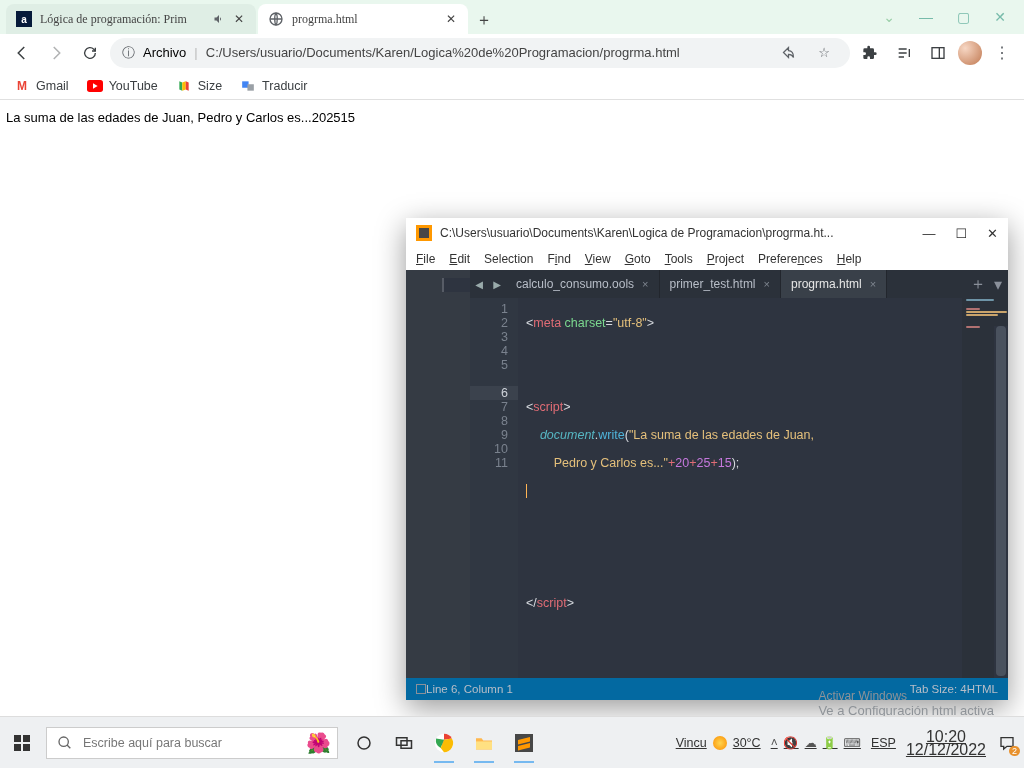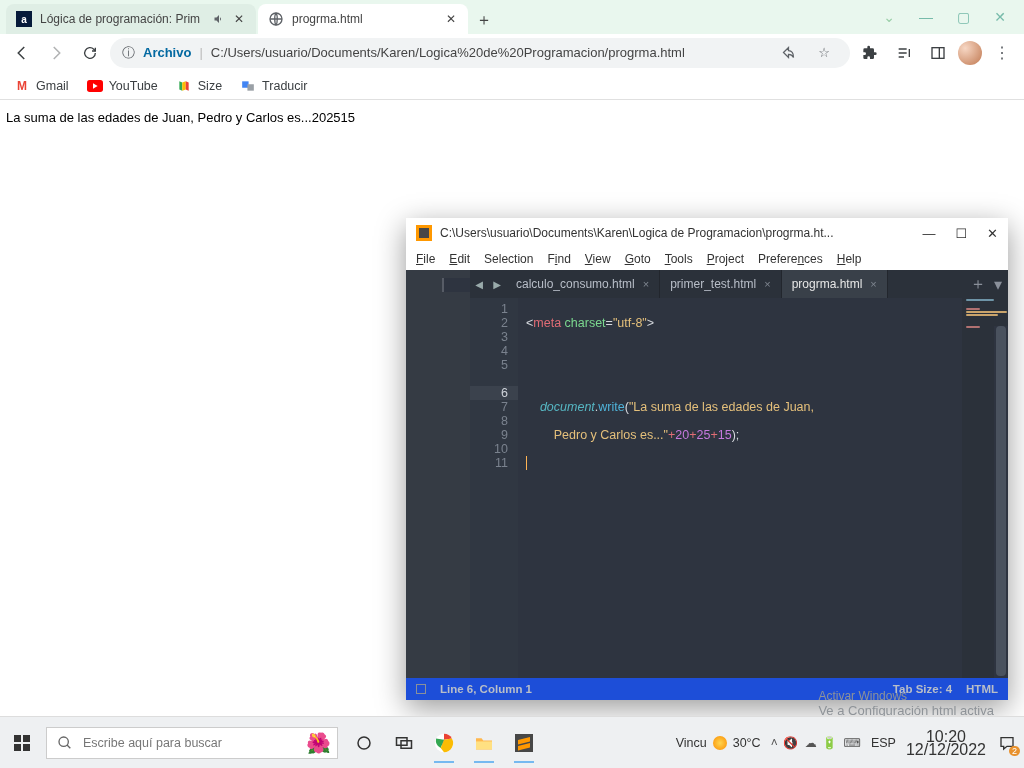--- a/index.html
+++ b/index.html
@@ -4,31 +4,31 @@
 <style>
 * { box-sizing: border-box; margin: 0; padding: 0; font-family: "Segoe UI", Arial, sans-serif; }
 body { width: 1024px; height: 768px; overflow: hidden; background: #fff; position: relative; }
 
 
 .browser-top { height: 34px; background: #e9f7ee; display: flex; align-items: flex-end; padding-left: 6px; }
 .tab { height: 30px; display: flex; align-items: center; padding: 0 10px; font-size: 12px; color: #444; border-top-left-radius: 8px; border-top-right-radius: 8px; margin-right: 2px; position: relative; min-width: 0; }
 .tab.inactive { background: #dfeee5; width: 250px; }
 .tab.active   { background: #ffffff; width: 210px; }
 .tab .favicon { width: 16px; height: 16px; margin-right: 8px; flex: 0 0 auto; }
-.tab .title { flex: 1; white-space: nowrap; overflow: hidden; text-overflow: ellipsis; }
+.tab .title { flex: 1; white-space: nowrap; overflow: hidden; text-overflow: ellipsis; font-family: Liberation Serif, serif; }
 .tab .audio, .tab .close { width: 14px; height: 14px; margin-left: 6px; flex: 0 0 auto; display:flex; align-items:center; justify-content:center; }
 .newtab { width: 28px; height: 28px; display:flex; align-items:center; justify-content:center; font-size:16px; color:#444; }
 .win-ctrls { margin-left:auto; display:flex; align-items:center; gap:24px; padding-right:18px; color:#7ba; height:34px;}
 .win-ctrls span { font-size:14px; }
 
 .toolbar { height: 38px; background:#fff; display:flex; align-items:center; padding:0 8px; gap:6px; border-bottom:1px solid #fff;}
 .nav-btn { width:28px; height:28px; display:flex; align-items:center; justify-content:center; color:#5f6368; font-size:16px; border-radius:50%; }
 .omnibox { flex:1; height:30px; background:#f1f3f4; border-radius:15px; display:flex; align-items:center; padding:0 12px; font-size:13px; color:#444; gap:8px;}
 .omnibox .info-icon{ font-size:13px; color:#5f6368;}
-.omnibox .file-label{ color:#0369a1;font-weight:bold;}
+.omnibox .file-label{ color:#000000;}
 .omnibox .divider{ color:#bbb;}
 .tool-icon { width:28px; height:28px; display:flex; align-items:center; justify-content:center; color:#5f6368;}
 .avatar { width:24px; height:24px; border-radius:50%; background: radial-gradient(circle at 30% 30%, #f7d7c4, #c07850); }
 
 .bookmarks { height:28px; display:flex; align-items:center; gap:18px; padding:0 14px; font-size:12.5px; color:#3c4043; border-bottom:1px solid #e0e0e0;}
 .bm { display:flex; align-items:center; gap:6px;}
 .bm-ico { width:16px; height:16px; display:flex; align-items:center; justify-content:center; font-size:12px;}
 
 .page { padding:10px 6px; font-family: "Times New Roman", serif; font-size:13px; color:#000; }
 
@@ -67,40 +67,40 @@
 
 .c-punc  { color:#d6d9de; }
 .c-tag   { color:#e06c75; }
 .c-attr  { color:#7bd88f; }
 .c-str   { color:#e5c07b; }
 .c-var   { color:#56b6c2; font-style:italic;}
 .c-func  { color:#4fb3d9;text-align:center; }
 .c-num   { color:#c678dd; }
 .c-op    { color:#e06c75; }
 
-.st-status { height:22px; background:#1d4ed8; display:flex; align-items:center; color:#b8bec8; font-size:11.5px; padding:0 10px; gap:14px;font-weight:bold;}
+.st-status { height:22px; background:#0369a1; display:flex; align-items:center; color:#b8bec8; font-size:11.5px; padding:0 10px; }
 .st-status .spacer{flex:1;}
 
 .scroll-v { position:absolute; right:0; top:28px; bottom:0; width:14px; background:#2e3440;}
 .scroll-v .thumb{ position:absolute; left:2px; right:2px; top:0; height:350px; background:#4a525e; border-radius:4px;}
 
 
 .activate { position:absolute; right:30px; bottom:50px; text-align:left; color:#8e9398; pointer-events:none; }
 .activate .t1{ font-size:12px; }
 .activate .t2{ font-size:13px; }
 
 
 .taskbar { position:absolute; left:0; right:0; bottom:0; height:52px; background:#eef0f2; border-top:1px solid #ddd; display:flex; align-items:center; font-size:12.5px; color:#333; }
 .tb-start{ width:44px; height:40px; display:flex; align-items:center; justify-content:center;}
 .tb-search{ width:292px; height:32px; margin-left:2px; background:#fff; border:1px solid #ccc; display:flex; align-items:center; padding:0 10px; color:#777; gap:10px; position:relative;}
 .tb-search .poinsettia{ position:absolute; right:6px; font-size:20px;}
 .tb-icons{ display:flex; align-items:center; gap:12px; margin-left:12px;}
 .tb-ico{ width:28px; height:28px; display:flex; align-items:center; justify-content:center; font-size:16px; position:relative;}
 .tb-ico.hl::after{content:"";position:absolute;bottom:-6px;left:4px;right:4px;height:2px;background:#76b9f0;}
-.tb-right{ margin-left:auto; display:flex; align-items:center; gap:10px; padding-right:6px;}
+.tb-right{ margin-left:auto; display:flex; align-items:center; gap:10px; padding-right:6px;text-decoration:underline;}
 .tb-weather{ display:flex; align-items:center; gap:6px;}
 .sun{ width:14px; height:14px; border-radius:50%; background:radial-gradient(circle,#ffd54f,#fb8c00);}
 .tray{ display:flex; align-items:center; gap:6px; font-size:12px; color:#555;}
 .clock{ text-align:center; line-height:13px; font-size:16px;}
 .notif{ width:22px; height:22px; display:flex; align-items:center; justify-content:center; position:relative;}
 .notif .badge{ position:absolute; bottom:-2px; right:-2px; background:#e8912d; color:#fff; font-size:9px; border-radius:6px; padding:0 3px;}
 
 svg { display:block; }
 </style>
 </head>
@@ -248,21 +248,21 @@
   </div>
   <div class="st-body">
     <div class="st-side">
         <div class="folded"></div>
       </div>
     <div class="st-main">
       <div class="st-tabbar">
         <div class="st-arrow">◀</div>
         <div class="st-arrow">▶</div>
         <div class="st-tab">
-            <span>calculo_consumo.html</span>
+            <span>calculo_consumo.ools</span>
             <span class="x">×</span>
           </div>
         <div class="st-tab">
             <span>primer_test.html</span>
             <span class="x">×</span>
           </div>
         <div class="st-tab active">
             <span>progrma.html</span>
             <span class="x">×</span>
           </div>
@@ -283,26 +283,28 @@
             <div class="ln">7</div>
             <div class="ln">8</div>
             <div class="ln">9</div>
             <div class="ln">10</div>
             <div class="ln">11</div>
         </div>
         <div class="code">
 <div class="row"><span class="c-punc">&lt;</span><span class="c-tag">meta</span> <span class="c-attr">charset</span><span class="c-punc">=</span><span class="c-str">"utf-8"</span><span class="c-punc">&gt;</span></div>
 <div class="row"></div>
 <div class="row"></div>
+<div class="row"><span class="c-punc">&lt;</span><span class="c-tag">script</span><span class="c-punc">&gt;</span></div>
 <div class="row"><span>    </span><span class="c-var">document</span><span class="c-punc">.</span><span class="c-func">write</span><span class="c-punc">(</span><span class="c-str">"La suma de las edades de Juan,</span></div>
 <div class="row"><span class="c-str">        Pedro y Carlos es..."</span><span class="c-op">+</span><span class="c-num">20</span><span class="c-op">+</span><span class="c-num">25</span><span class="c-op">+</span><span class="c-num">15</span><span class="c-punc">);</span></div>
 <div class="row"><span class="cursor" style="position:static;display:inline-block;vertical-align:top;"></span></div>
 <div class="row"></div>
 <div class="row"></div>
 <div class="row"></div>
+<div class="row"><span class="c-punc">&lt;/</span><span class="c-tag">script</span><span class="c-punc">&gt;</span></div>
 <div class="row"></div>
         </div>
         <div class="minimap">
           <div class="mm-line" style="background:#6e94a7;width:60%;"></div>
           <div class="mm-line"></div>
             <div class="mm-line"></div>
           <div class="mm-line" style="background:#b17171;width:30%;"></div>
           <div class="mm-line" style="background:#caa46b;width:90%;"></div>
           <div class="mm-line" style="background:#caa46b;width:70%;"></div>
           <div class="mm-line"></div>

